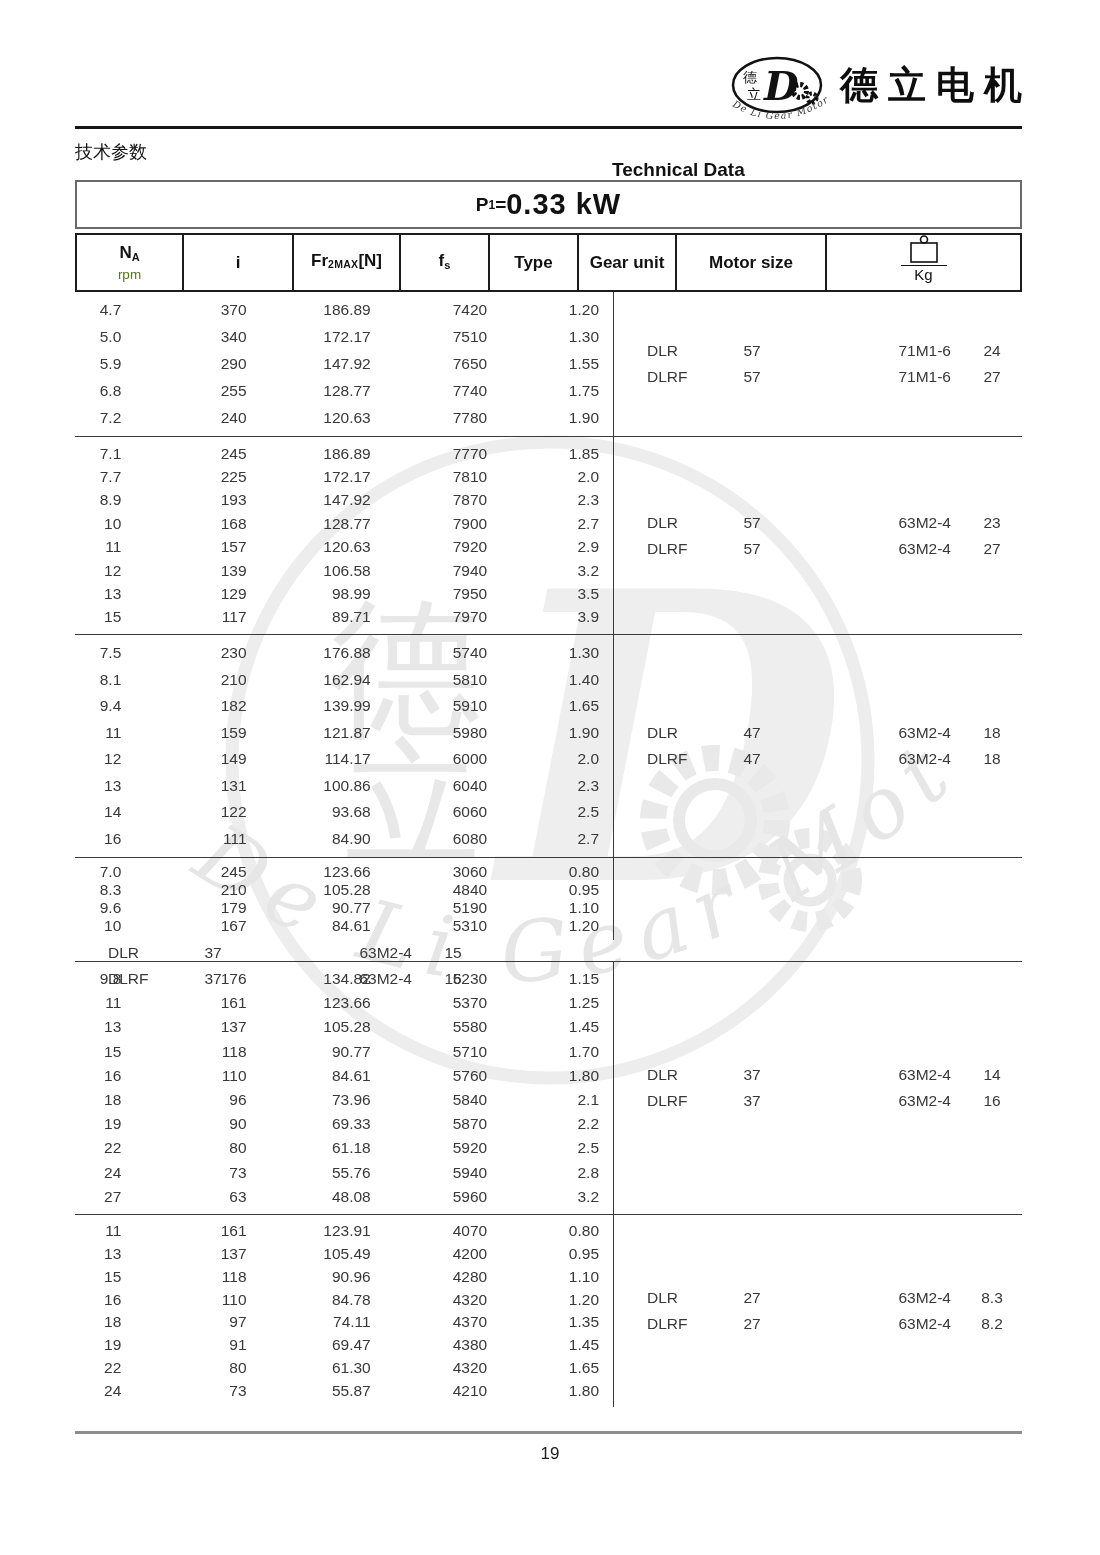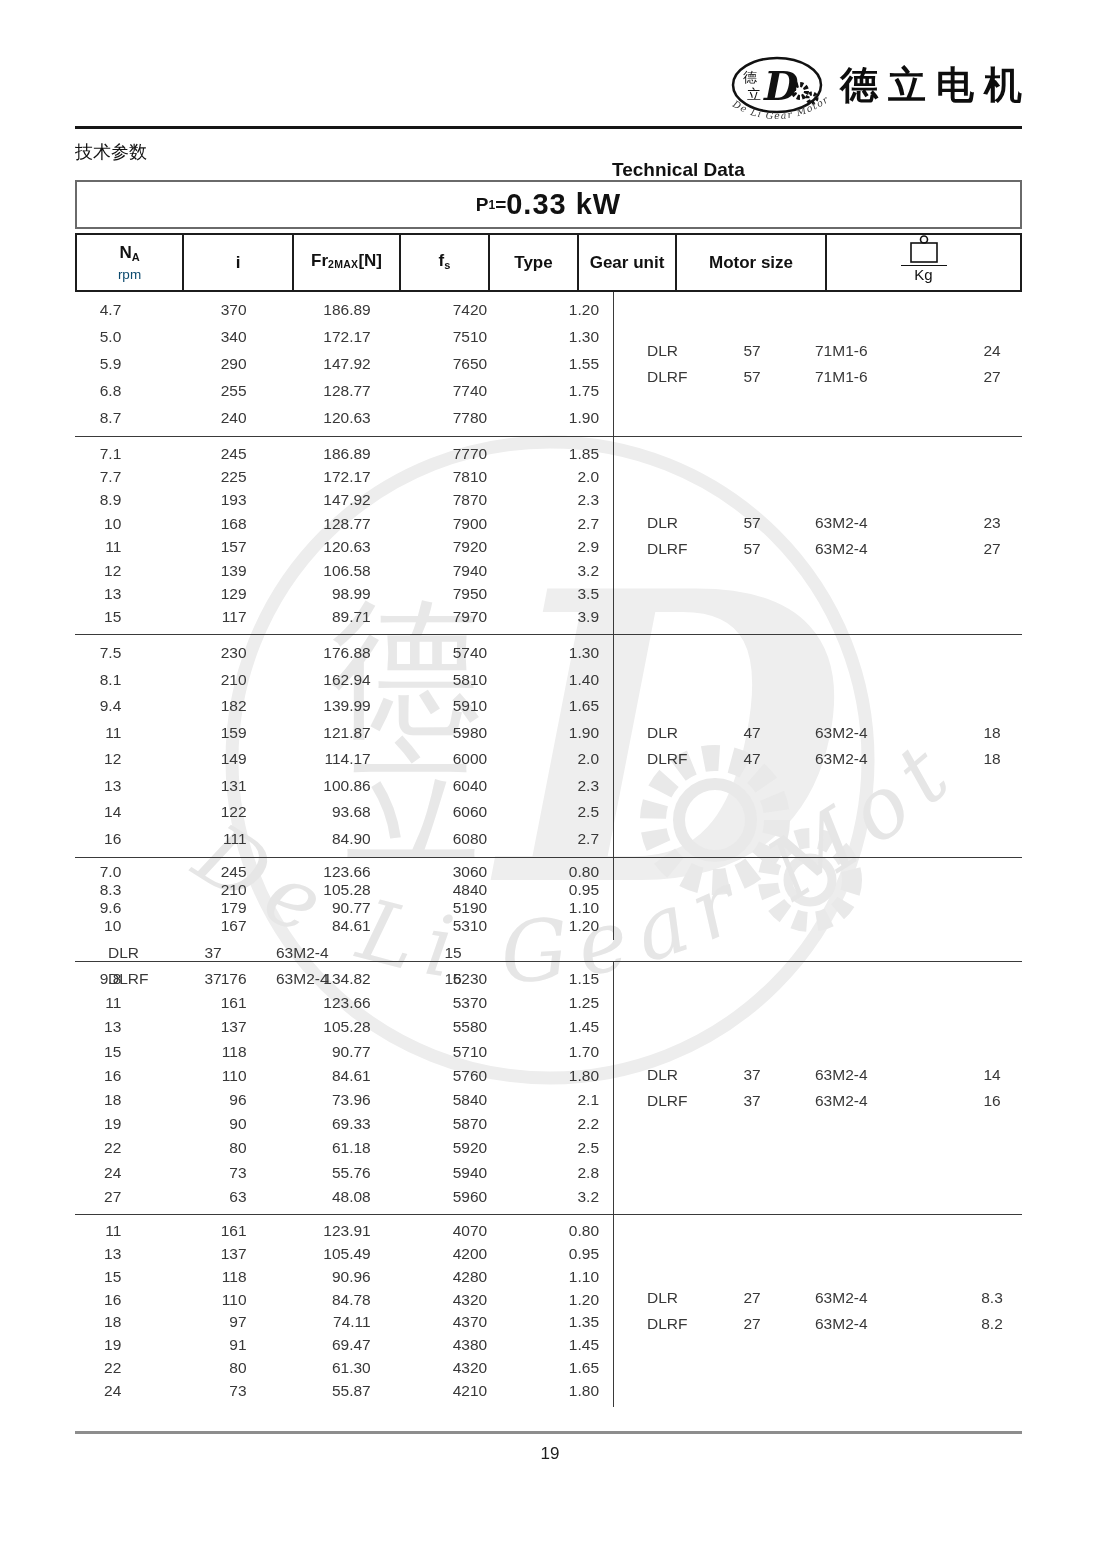--- a/index.html
+++ b/index.html
@@ -20,21 +20,21 @@
   .power-box .p{font-size:19px;font-weight:bold;}
   .power-box .psub{font-size:12px;font-weight:bold;vertical-align:-4px;}
   .power-box .peq{font-size:19px;font-weight:bold;}
   .power-box .pval{font-size:29px;font-weight:bold;letter-spacing:1px;}
 
   
   .thead{left:75px;top:233px;width:947px;height:59px;box-sizing:border-box;border:2px solid #1c1c1c;display:flex;background:transparent;z-index:2;}
   .th{box-sizing:border-box;border-right:2px solid #1c1c1c;display:flex;flex-direction:column;align-items:center;justify-content:center;color:#111;}
   .th:last-child{border-right:none;flex:1;}
   .th-main{font-size:17px;font-weight:bold;line-height:19px;}
-  .th-unit{font-size:13.5px;font-weight:normal;line-height:15px;color:#0c4a6e;}
+  .th-unit{font-size:13.5px;font-weight:normal;line-height:15px;color:#4d7c0f;}
   .sub{font-size:11px;font-weight:bold;vertical-align:-3px;}
   .sub2{font-size:10.5px;font-weight:bold;vertical-align:-2px;letter-spacing:.3px;}
   .w0{width:107px}.w1{width:126px}.w2{width:110px}.w3{width:107px}.w4{width:89px}
   .w5{width:89px}.w6{width:98px}.w7{width:150px}
   .kgcell{justify-content:flex-start;}
   .kg-line{width:46px;border-top:1.5px solid #111;margin-top:1px;}
   .kg-label{font-size:15px;color:#111;margin-top:0px;}
 
   
   .tbody{left:75px;top:292px;width:947px;z-index:1;}
@@ -46,21 +46,21 @@
   .c0{width:107px;padding-right:50px;}
   .c1{width:126px;padding-right:53px;}
   .c2{width:110px;padding-right:42px;}
   .c3{width:107px;padding-right:35px;}
   .c4{width:89px;padding-right:14px;}
   .block-right{flex:1;display:flex;flex-direction:column;justify-content:center;}
   .variant-row{display:flex;height:26px;line-height:26px;font-size:15.5px;color:#383838;}
   .vcell{box-sizing:border-box;}
   .v-type{width:89px;padding-left:33px;text-align:left;}
   .v-gear{width:98px;text-align:center;}
-  .v-motor{width:150px;text-align:left;padding-left:14px;}
+  .v-motor{width:150px;text-align:right;padding-left:14px;}
   .v-kg{width:70px;text-align:center;padding-left:12px;}
 
   
   .watermark{left:130px;top:420px;z-index:0;pointer-events:none;}
 
   
   .footer-rule{left:75px;top:1431px;width:947px;height:3px;background:#8d8d8d;}
   .page-num{left:0;top:1444px;width:1100px;text-align:center;font-size:17px;color:#1d1d1d;}
 </style>
 </head>
@@ -170,21 +170,21 @@
           <div class="cell c4">1.55</div>
         </div>
         <div class="data-row">
           <div class="cell c0">6.8</div>
           <div class="cell c1">255</div>
           <div class="cell c2">128.77</div>
           <div class="cell c3">7740</div>
           <div class="cell c4">1.75</div>
         </div>
         <div class="data-row">
-          <div class="cell c0">8.7</div>
+          <div class="cell c0">7.2</div>
           <div class="cell c1">240</div>
           <div class="cell c2">120.63</div>
           <div class="cell c3">7780</div>
           <div class="cell c4">1.90</div>
         </div>
       </div>
       <div class="block-right">
         <div class="variant-row">
           <div class="vcell v-type">DLR</div>
           <div class="vcell v-gear">57</div>

